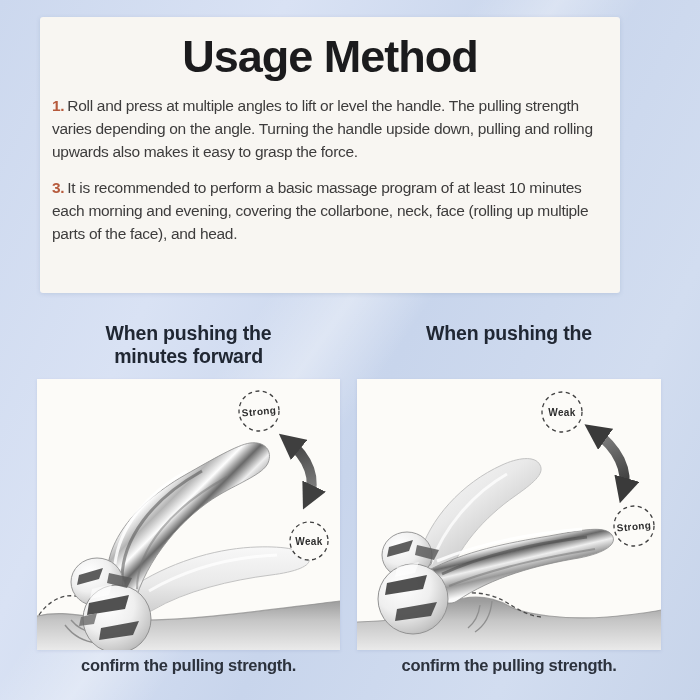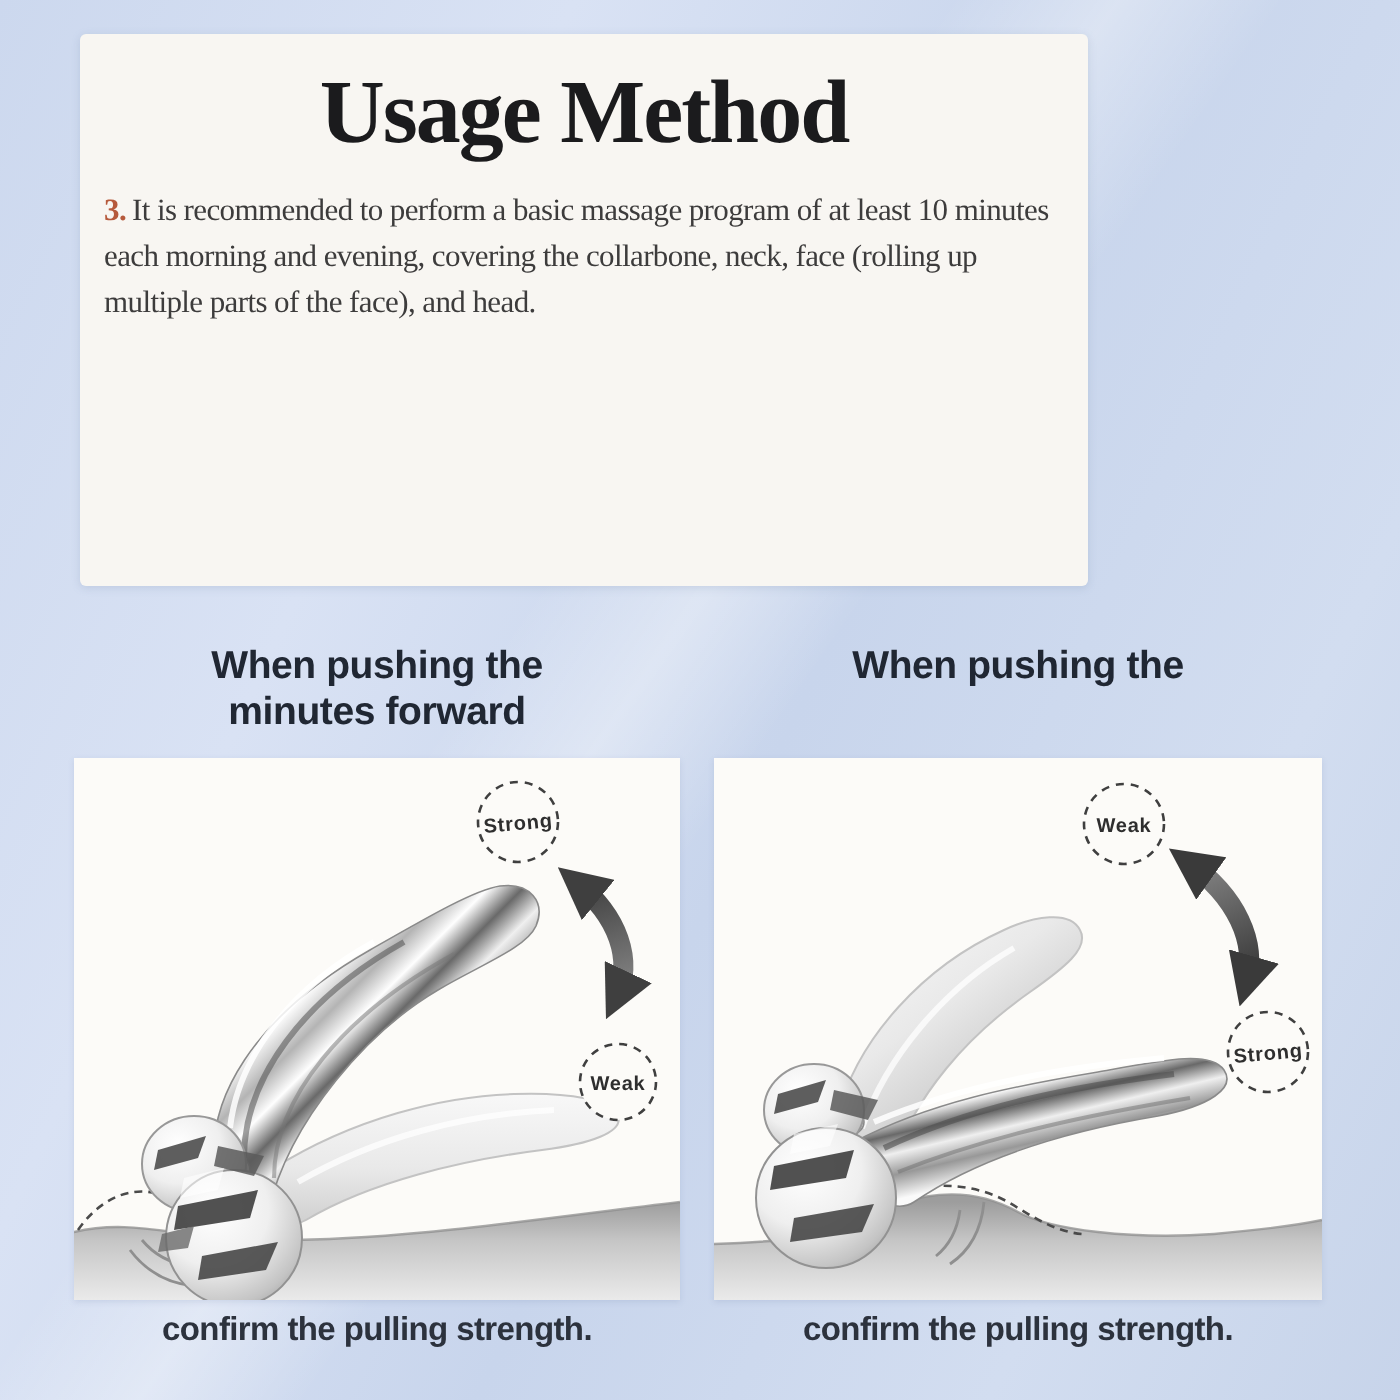--- a/index.html
+++ b/index.html
@@ -6,24 +6,24 @@
   body{
     width:700px;height:700px;position:relative;overflow:hidden;
     font-family:"Liberation Sans","DejaVu Sans",sans-serif;
     background:linear-gradient(115deg,#ccd8ee 0%,#d9e2f4 28%,#c8d5ec 55%,#d2ddf0 80%,#c7d4ea 100%);
   }
   .bg-streak{
     position:absolute;left:0;top:0;width:700px;height:700px;pointer-events:none;
     background:linear-gradient(125deg,rgba(255,255,255,0) 40%,rgba(255,255,255,.35) 47%,rgba(255,255,255,0) 54%);
   }
   .usage-card{
-    position:absolute;left:40px;top:17px;width:504px;height:276px;
+    position:absolute;left:40px;top:17px;width:580px;height:276px;
     background:#f8f6f2;border-radius:3px;
     box-shadow:0 1px 4px rgba(110,130,170,.22);
-    box-sizing:border-box;padding:14px 12px 0 12px;font-family:Liberation Serif, serif;
+    box-sizing:border-box;padding:14px 12px 0 12px;
   }
   .usage-title{
     text-align:center;font-size:45px;font-weight:700;color:#1b1b1d;
     letter-spacing:-1px;margin:2px 0 14px 0;line-height:1.05;
   }
   .usage-item{
     font-size:15.5px;line-height:23px;color:#3d3c3c;
     letter-spacing:-0.3px;margin-bottom:13px;
   }
   .item-number{color:#b65a3c;font-weight:700;margin-right:3px;}
@@ -53,20 +53,23 @@
     fill:#2e2e2e;letter-spacing:.4px;
   }
 </style>
 </head>
 <body>
 
 <div class="bg-streak"></div>
 
 <div class="usage-card">
   <div class="usage-title">Usage Method</div>
+  <div class="usage-item">
+    <span class="item-number">1.</span><span>Roll and press at multiple angles to lift or level the handle. The pulling strength varies depending on the angle. Turning the handle upside down, pulling and rolling upwards also makes it easy to grasp the force.</span>
+  </div>
   <div class="usage-item">
     <span class="item-number">3.</span><span>It is recommended to perform a basic massage program of at least 10 minutes each morning and evening, covering the collarbone, neck, face (rolling up multiple parts of the face), and head.</span>
   </div>
 </div>
 
 <div class="panel-head left">
   <div>When pushing the</div>
   <div>minutes forward</div>
 </div>
 <div class="panel-head right">

